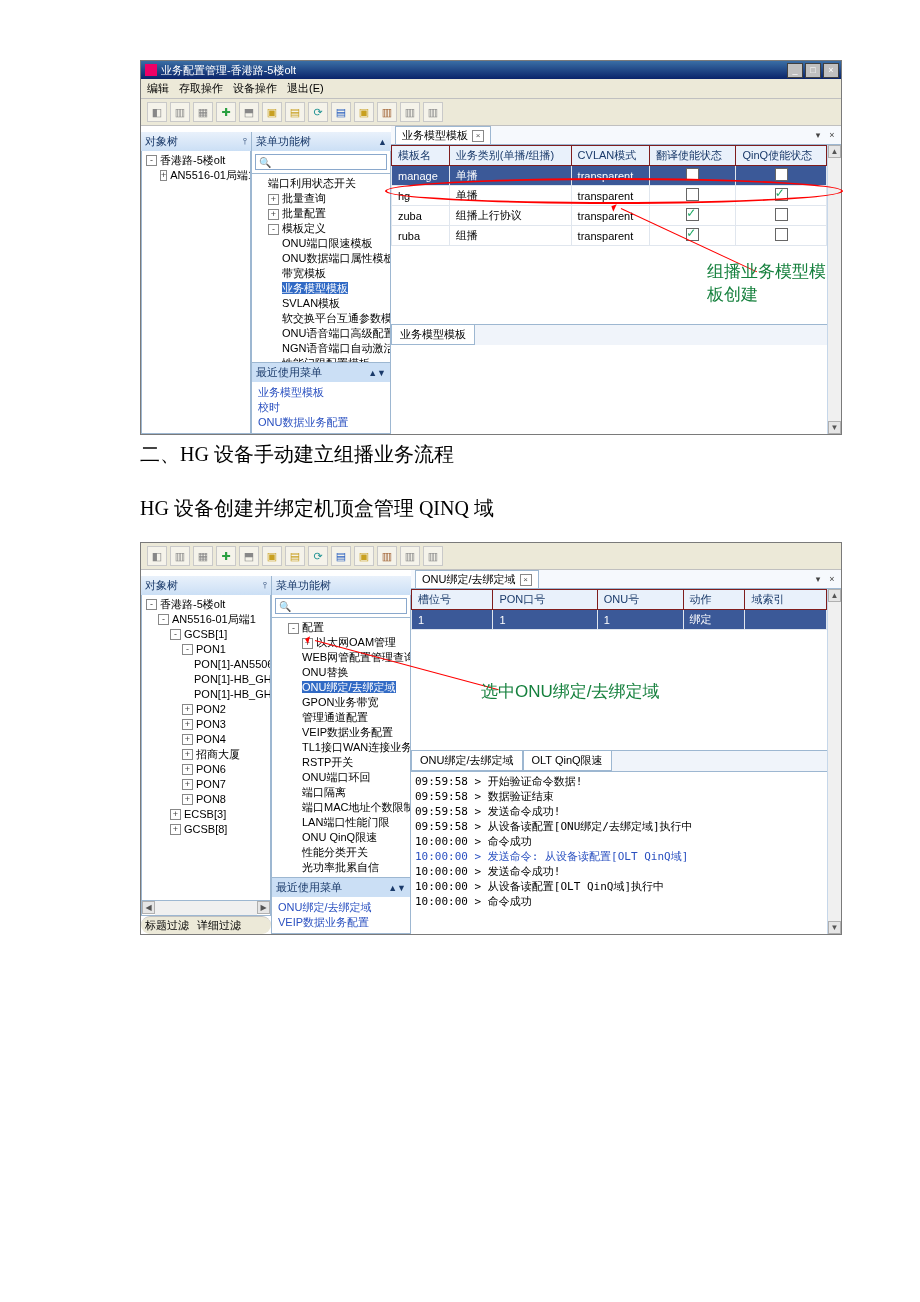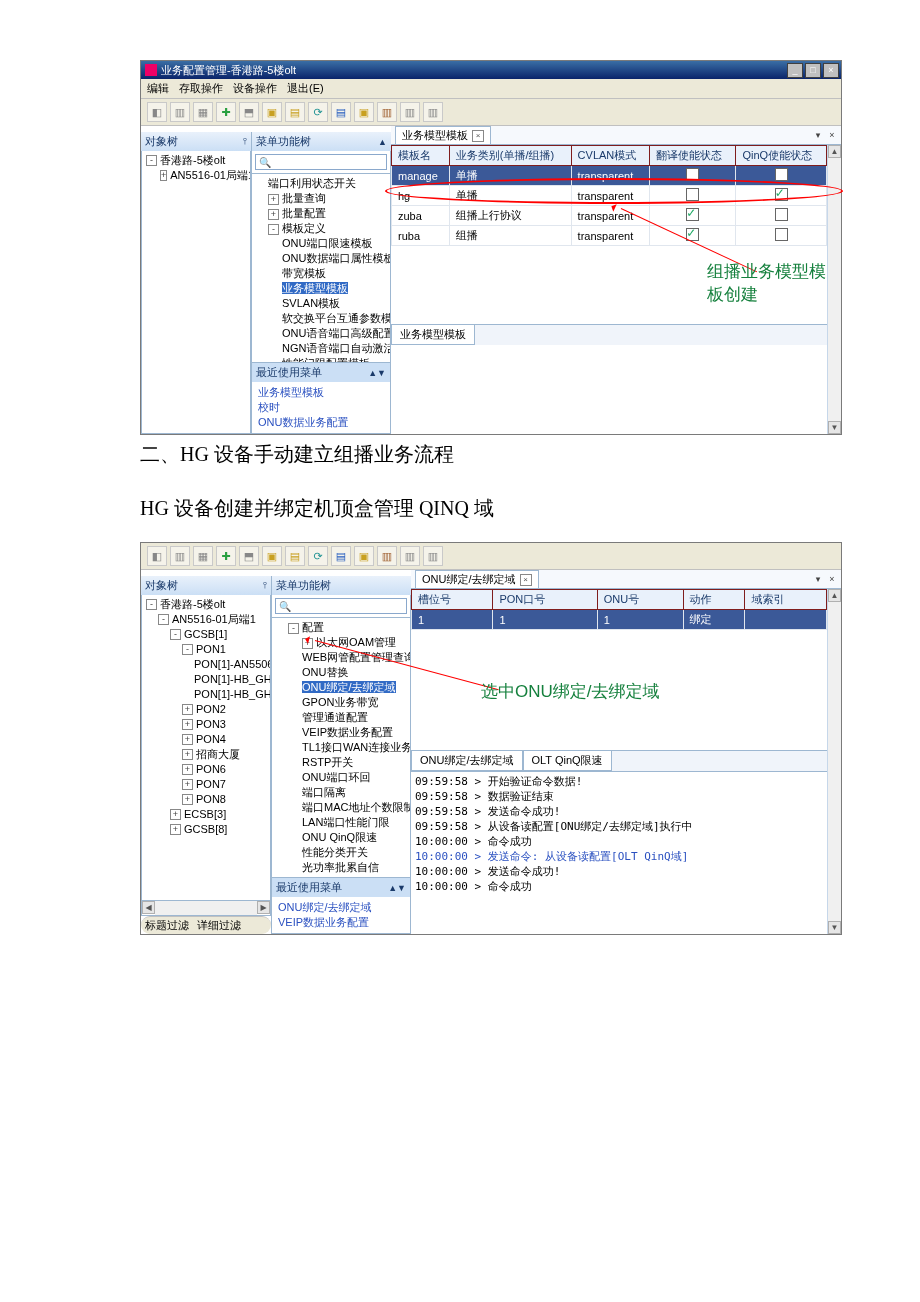--- a/index.html
+++ b/index.html
@@ -612,20 +612,21 @@
               </div>
               <div class="log" id="s2log">
                   <div>09:59:58 &gt; 开始验证命令数据!</div>
                   <div>09:59:58 &gt; 数据验证结束</div>
                   <div>09:59:58 &gt; 发送命令成功!</div>
                   <div>09:59:58 &gt; 从设备读配置[ONU绑定/去绑定域]执行中</div>
                   <div>10:00:00 &gt; 命令成功</div>
                   <div></div>
                   <div class="blue">10:00:00 &gt; 发送命令: 从设备读配置[OLT QinQ域]</div>
                   <div>10:00:00 &gt; 发送命令成功!</div>
+                  <div>10:00:00 &gt; 从设备读配置[OLT QinQ域]执行中</div>
                   <div>10:00:00 &gt; 命令成功</div>
                 </div>
             </div>
             <div class="scroll-arrow-v">
               <div class="scroll-btn">▲</div>
               <div style="flex:1;background:#f0f0f0;"></div>
               <div class="scroll-btn">▼</div>
             </div>
           </div>
 

